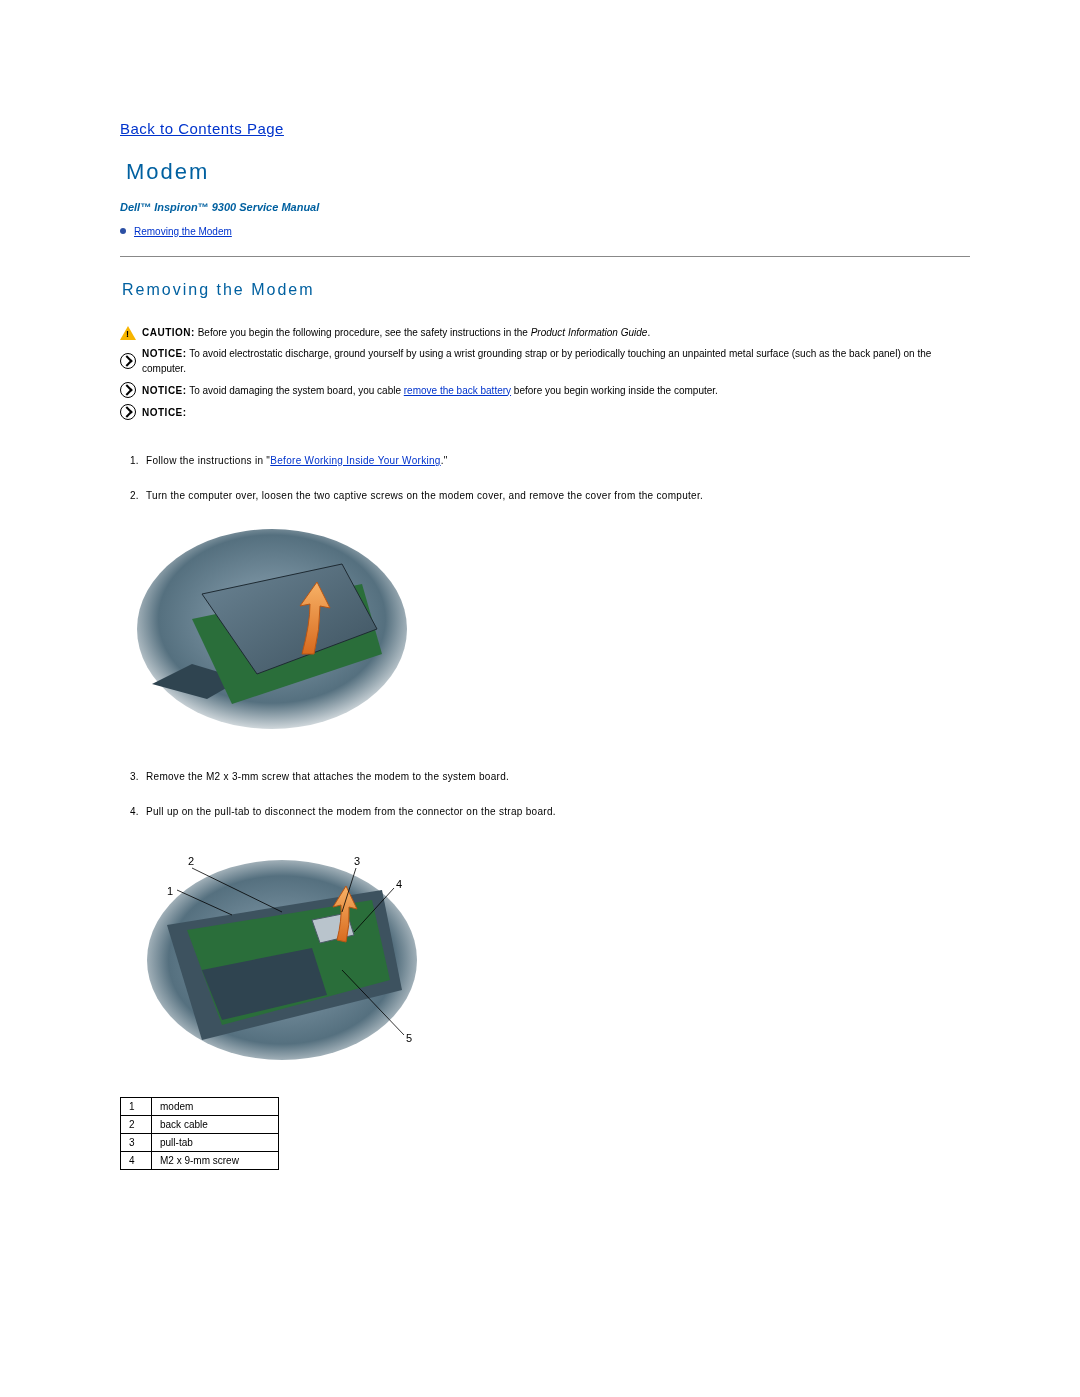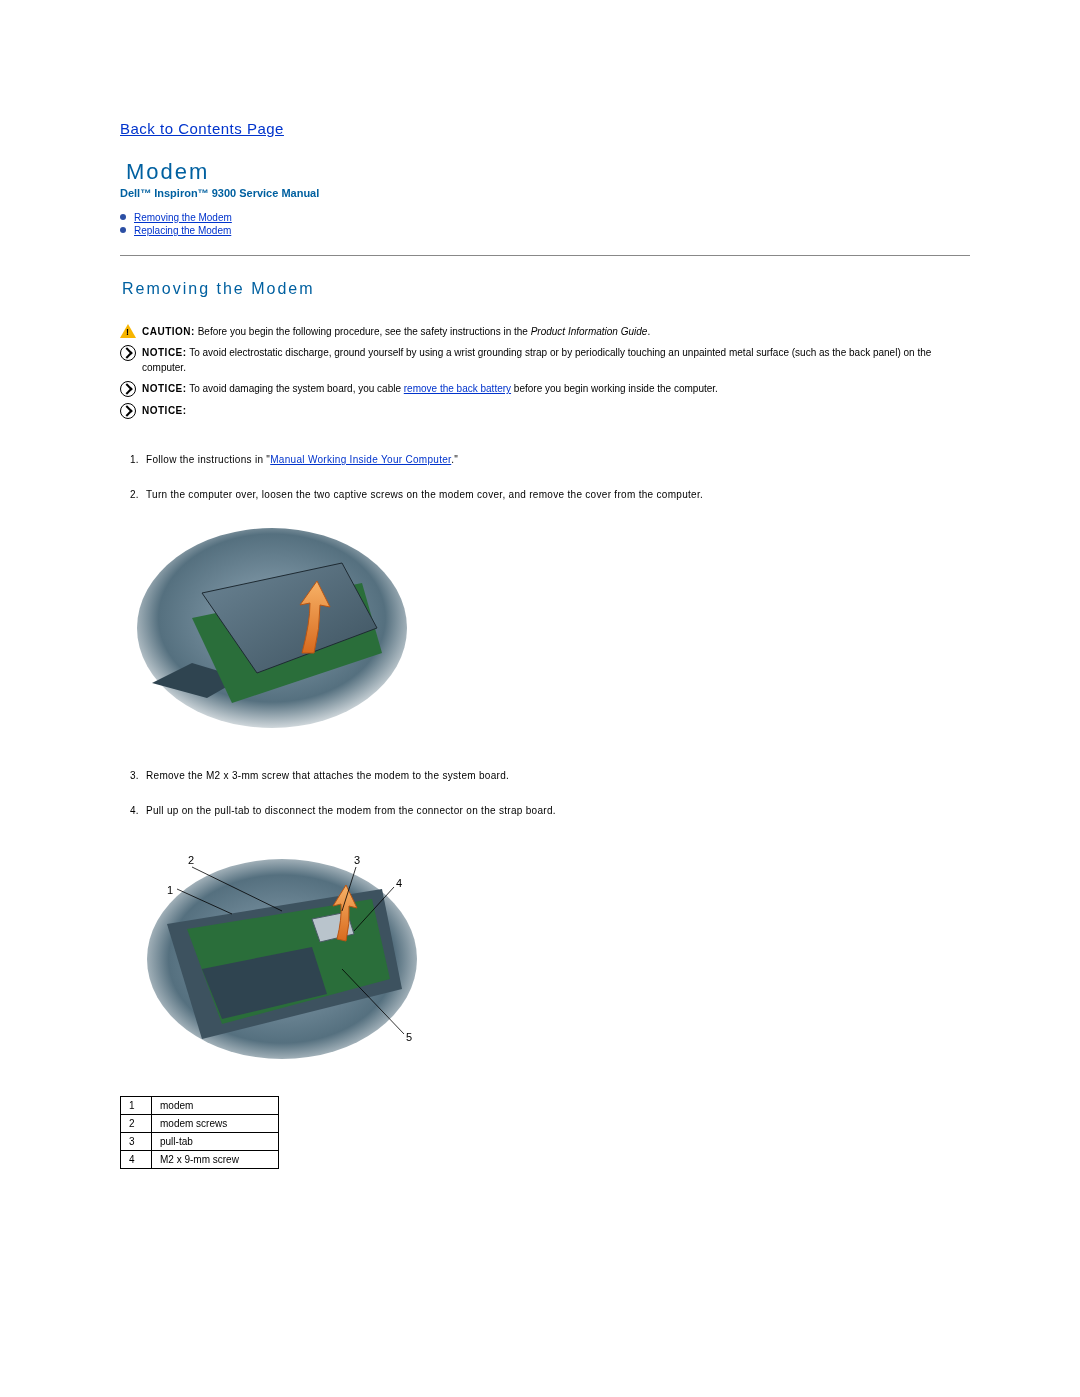--- a/index.html
+++ b/index.html
@@ -25,21 +25,22 @@
     color: #0060a0;
     font-size: 22px;
     font-weight: normal;
     letter-spacing: 2px;
     margin: 8px 0 2px 6px;
   }
   .subtitle {
     color: #0060a0;
     font-size: 11px;
     font-weight: bold;
-    margin: 2px 0 12px 0;
+    margin: 16px 0 12px 0;
+    font-style: italic;
   }
   ul.toc {
     margin: 6px 0 10px 0;
     padding: 0;
     list-style: none;
   }
   ul.toc li {
     padding: 1px 0;
   }
   ul.toc li::before {
@@ -59,21 +60,21 @@
   }
   h2.section-title {
     color: #0060a0;
     font-size: 16px;
     font-weight: normal;
     letter-spacing: 2px;
     margin: 0 0 26px 2px;
   }
   .notice-row {
     display: flex;
-    align-items: flex-start;
+    align-items: center;
     margin: 6px 0;
     line-height: 1.5;
   }
   .icon-cell {
     width: 22px;
     flex-shrink: 0;
     padding-top: 0;
   }
   .notice-text {
     flex: 1;
@@ -156,21 +157,20 @@
 
 
 
 <a href="#" class="back-link">Back to Contents Page</a>
 
 <h1 class="page-title">Modem</h1>
 <div class="subtitle">Dell™ Inspiron™ 9300 Service Manual</div>
 
 <ul class="toc">
   <li><a href="#">Removing the Modem</a></li>
-  <li><a href="#">Replacing the Modem</a></li>
 </ul>
 
 <hr class="sep">
 
 <h2 class="section-title">Removing the Modem</h2>
 
 <div class="notice-row">
   <div class="icon-cell">
       <div class="caution-icon"></div>
     </div>
@@ -203,21 +203,21 @@
   <div class="icon-cell">
       <div class="notice-icon"></div>
     </div>
   <div class="notice-text">
     <span class="label-bold">NOTICE:</span><span></span>
   </div>
 </div>
 
 <ol class="steps">
   <li>
-    <span>Follow the instructions in "</span><a href="#">Manual Working Inside Your Computer</a><span>."</span>
+    <span>Follow the instructions in "</span><a href="#">Before Working Inside Your Working</a><span>."</span>
   </li>
   <li>Turn the computer over, loosen the two captive screws on the modem cover, and remove the cover from the computer.</li>
 </ol>
 
 <div class="figure">
   <svg width="280" height="210" viewBox="0 0 280 210">
     <defs>
       <radialGradient id="g1" cx="50%" cy="45%" r="60%">
         <stop offset="0%" stop-color="#8fa6b5"></stop>
         <stop offset="70%" stop-color="#55707f"></stop>
@@ -282,21 +282,21 @@
 </div>
 
 <table class="legend-table">
   <tbody>
       <tr>
     <td class="num">1</td>
     <td class="label">modem</td>
   </tr>
   <tr>
     <td class="num">2</td>
-    <td class="label">modem screws</td>
+    <td class="label">back cable</td>
   </tr>
   <tr>
     <td class="num">3</td>
     <td class="label">pull-tab</td>
   </tr>
   <tr>
     <td class="num">4</td>
     <td class="label">M2 x 9-mm screw</td>
   </tr>
 </tbody>

